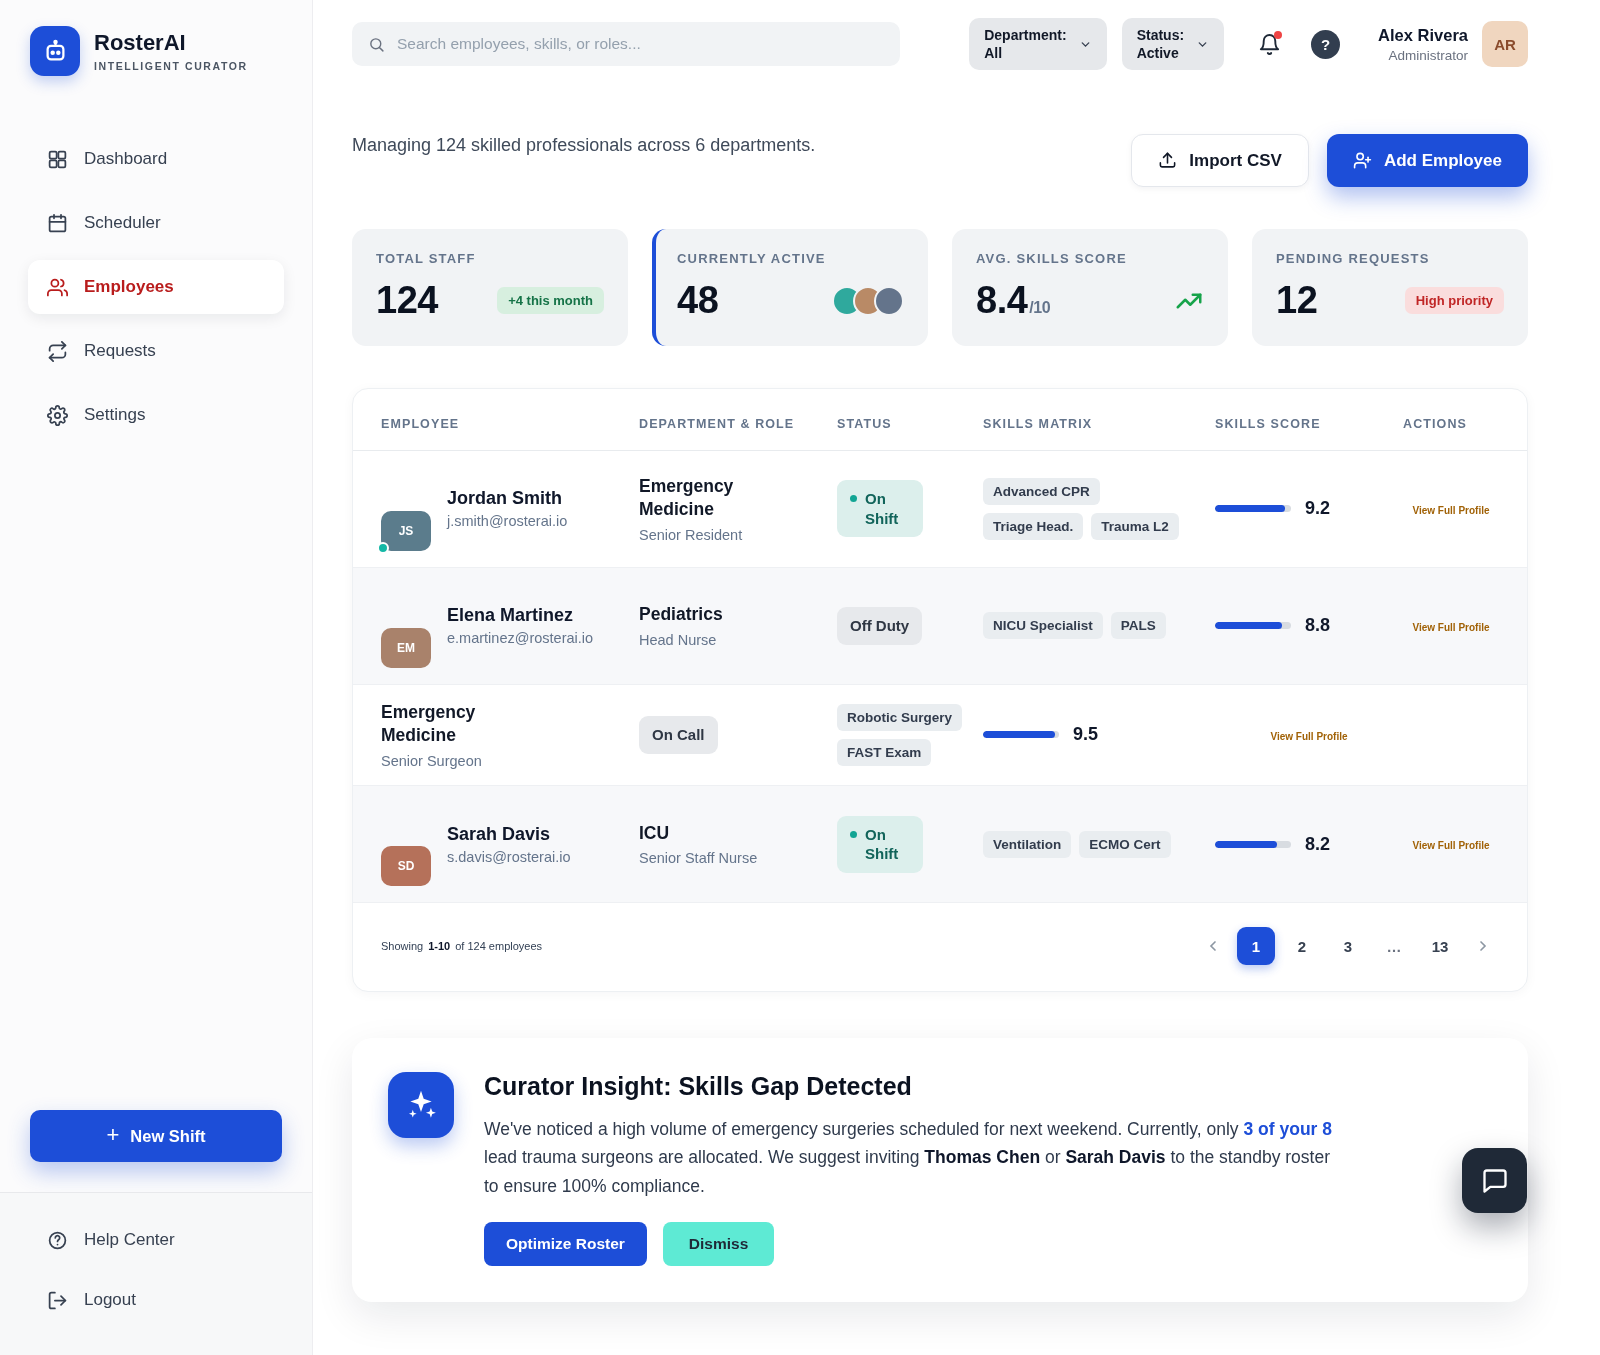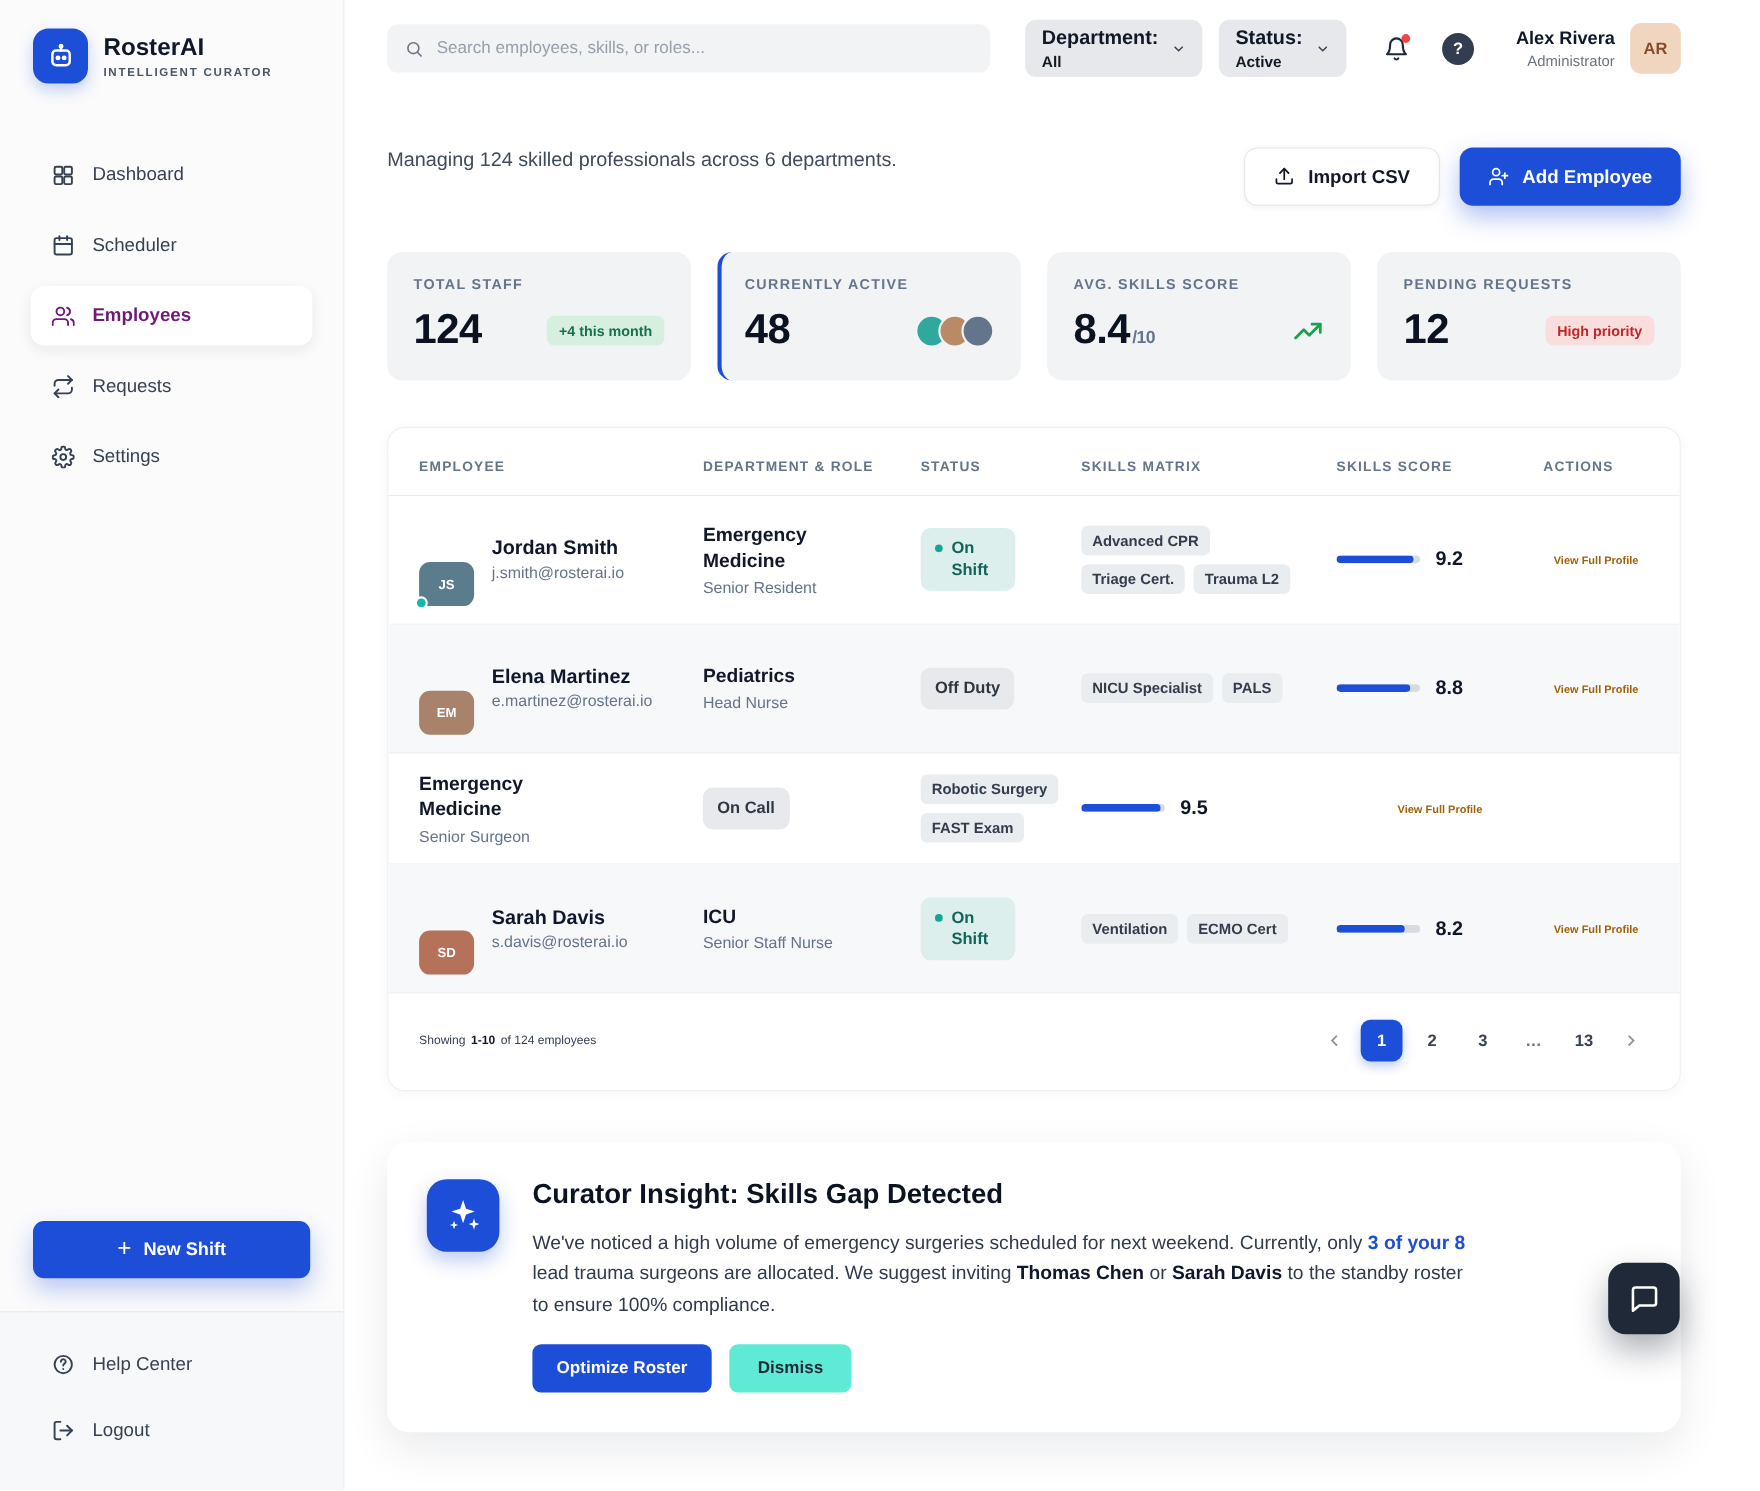--- a/index.html
+++ b/index.html
@@ -11,40 +11,40 @@
   .sidebar { width:313px; flex:0 0 313px; background:#fbfbfc; border-right:1px solid #ededf0; display:flex; flex-direction:column; padding:26px 28px 0; }
   .logo-row { display:flex; align-items:center; gap:14px; padding-left:2px; }
   .logo-badge { width:50px; height:50px; border-radius:14px; background:#1d4ed8; display:flex; align-items:center; justify-content:center; box-shadow:0 6px 14px rgba(29,78,216,.25); flex:0 0 50px; }
   .logo-badge svg { width:27px; height:27px; }
   .logo-name { font-size:22px; font-weight:800; color:#0f172a; }
   .logo-tag { font-size:10.5px; font-weight:700; letter-spacing:1.6px; color:#4b5563; margin-top:4px; }
   .side-nav { margin-top:56px; display:flex; flex-direction:column; gap:10px; }
   .nav-item { display:flex; align-items:center; gap:16px; height:54px; padding:0 18px; border-radius:12px; color:#374151; font-size:17px; font-weight:500; cursor:pointer; }
   .nav-item .nav-ic { width:22px; height:22px; display:flex; align-items:center; justify-content:center; }
   .nav-item svg { width:21px; height:21px; }
-  .nav-item.active { background:#ffffff; color:#701a75; font-weight:700; box-shadow:0 4px 14px rgba(15,23,42,.08); }
+  .nav-item.active { background:#ffffff; color:#b91c1c; font-weight:700; box-shadow:0 4px 14px rgba(15,23,42,.08); }
   .side-spacer { flex:1; }
   .new-shift { margin:0 2px 30px; height:52px; border:none; border-radius:10px; background:#1d4ed8; color:#fff; font-family:"Liberation Sans",sans-serif; font-size:16.5px; font-weight:700; display:flex; align-items:center; justify-content:center; gap:11px; box-shadow:0 10px 22px rgba(29,78,216,.3); cursor:pointer; }
   .new-shift .plus { font-size:22px; font-weight:500; line-height:1; margin-top:-2px; }
   .sidebar-foot { border-top:1px solid #e8e9ec; margin:0 -28px; padding:20px 28px 28px; display:flex; flex-direction:column; gap:6px; background:#f7f8f9; }
 
   
   .main { flex:1; padding:18px 72px 0 39px; position:relative; }
 
   
   .topbar { display:flex; align-items:center; }
   .search-box { width:548px; height:44px; background:#f1f3f5; border-radius:10px; display:flex; align-items:center; gap:12px; padding:16px 16px; }
   .search-box svg { width:17px; height:17px; color:#6b7280; flex:0 0 17px; }
   .search-box input { border:none; background:transparent; outline:none; font-family:"Liberation Sans",sans-serif; font-size:15.5px; color:#334155; width:100%; }
   .search-box input::placeholder { color:#94a0ad; }
   .filter { height:52px; background:#e6e8eb; border-radius:10px; padding:8px 15px; display:flex; align-items:center; gap:12px; cursor:pointer; }
   .filter.first { margin-left:auto; }
   .filter + .filter { margin-left:15px; }
   .f-text { display:flex; flex-direction:column; line-height:1.3; }
-  .f-label { font-size:18px; font-weight:700; color:#111827; }
+  .f-label { font-size:14px; font-weight:700; color:#111827; }
   .f-value { font-size:14px; font-weight:600; color:#111827; }
   .filter svg { width:13px; height:13px; color:#374151; }
   .icon-btn { position:relative; background:none; border:none; cursor:pointer; margin-left:34px; display:flex; align-items:center; }
   .icon-btn svg { width:23px; height:23px; color:#1f2937; }
   .notif-dot { position:absolute; top:-2px; right:-1px; width:8px; height:8px; border-radius:50%; background:#ef4444; }
   .help-circle { margin-left:30px; width:29px; height:29px; border-radius:50%; background:#323e4f; color:#fff; font-size:15px; font-weight:700; display:flex; align-items:center; justify-content:center; border:none; cursor:pointer; }
   .user-block { margin-left:38px; display:flex; align-items:center; gap:14px; cursor:pointer; }
   .user-text { text-align:right; }
   .user-name { font-size:16.5px; font-weight:700; color:#0f172a; }
   .user-role { font-size:13.5px; color:#6b7280; margin-top:3px; }
@@ -374,21 +374,21 @@
             <div>
               <div class="dept-name">Emergency Medicine</div>
               <div class="dept-role">Senior Resident</div>
             </div>
             <div><span class="status on-shift">
                 <span class="s-dot"></span>
                 <span>On Shift</span>
               </span></div>
             <div class="c-skills">
               <span class="tag">Advanced CPR</span>
-              <span class="tag">Triage Cert.</span>
+              <span class="tag">Triage Head.</span>
               <span class="tag">Trauma L2</span>
             </div>
             <div class="c-score">
               <span class="bar">
                 <span class="fill" style="width:92%"></span>
               </span>
               <span class="score-num">9.2</span>
             </div>
             <div class="c-action"><a class="profile-link">View Full Profile</a></div>
           </div>

